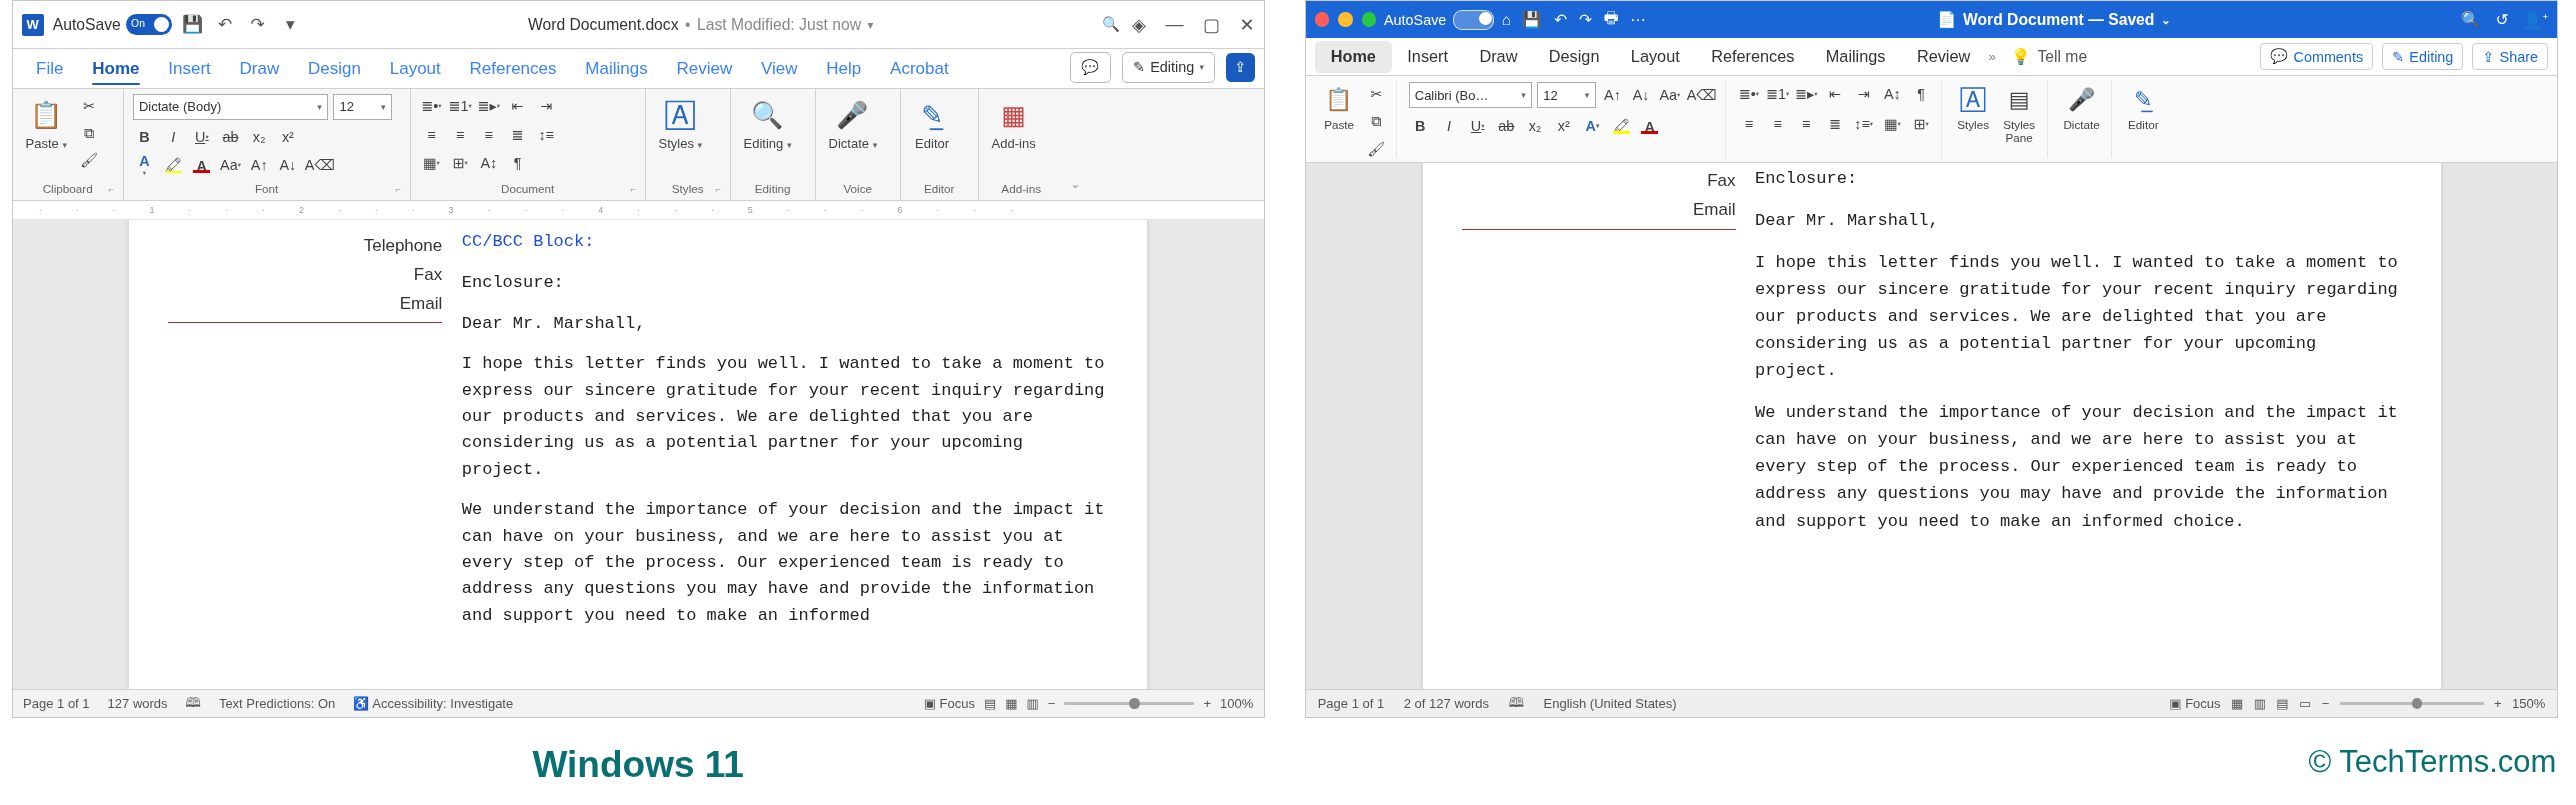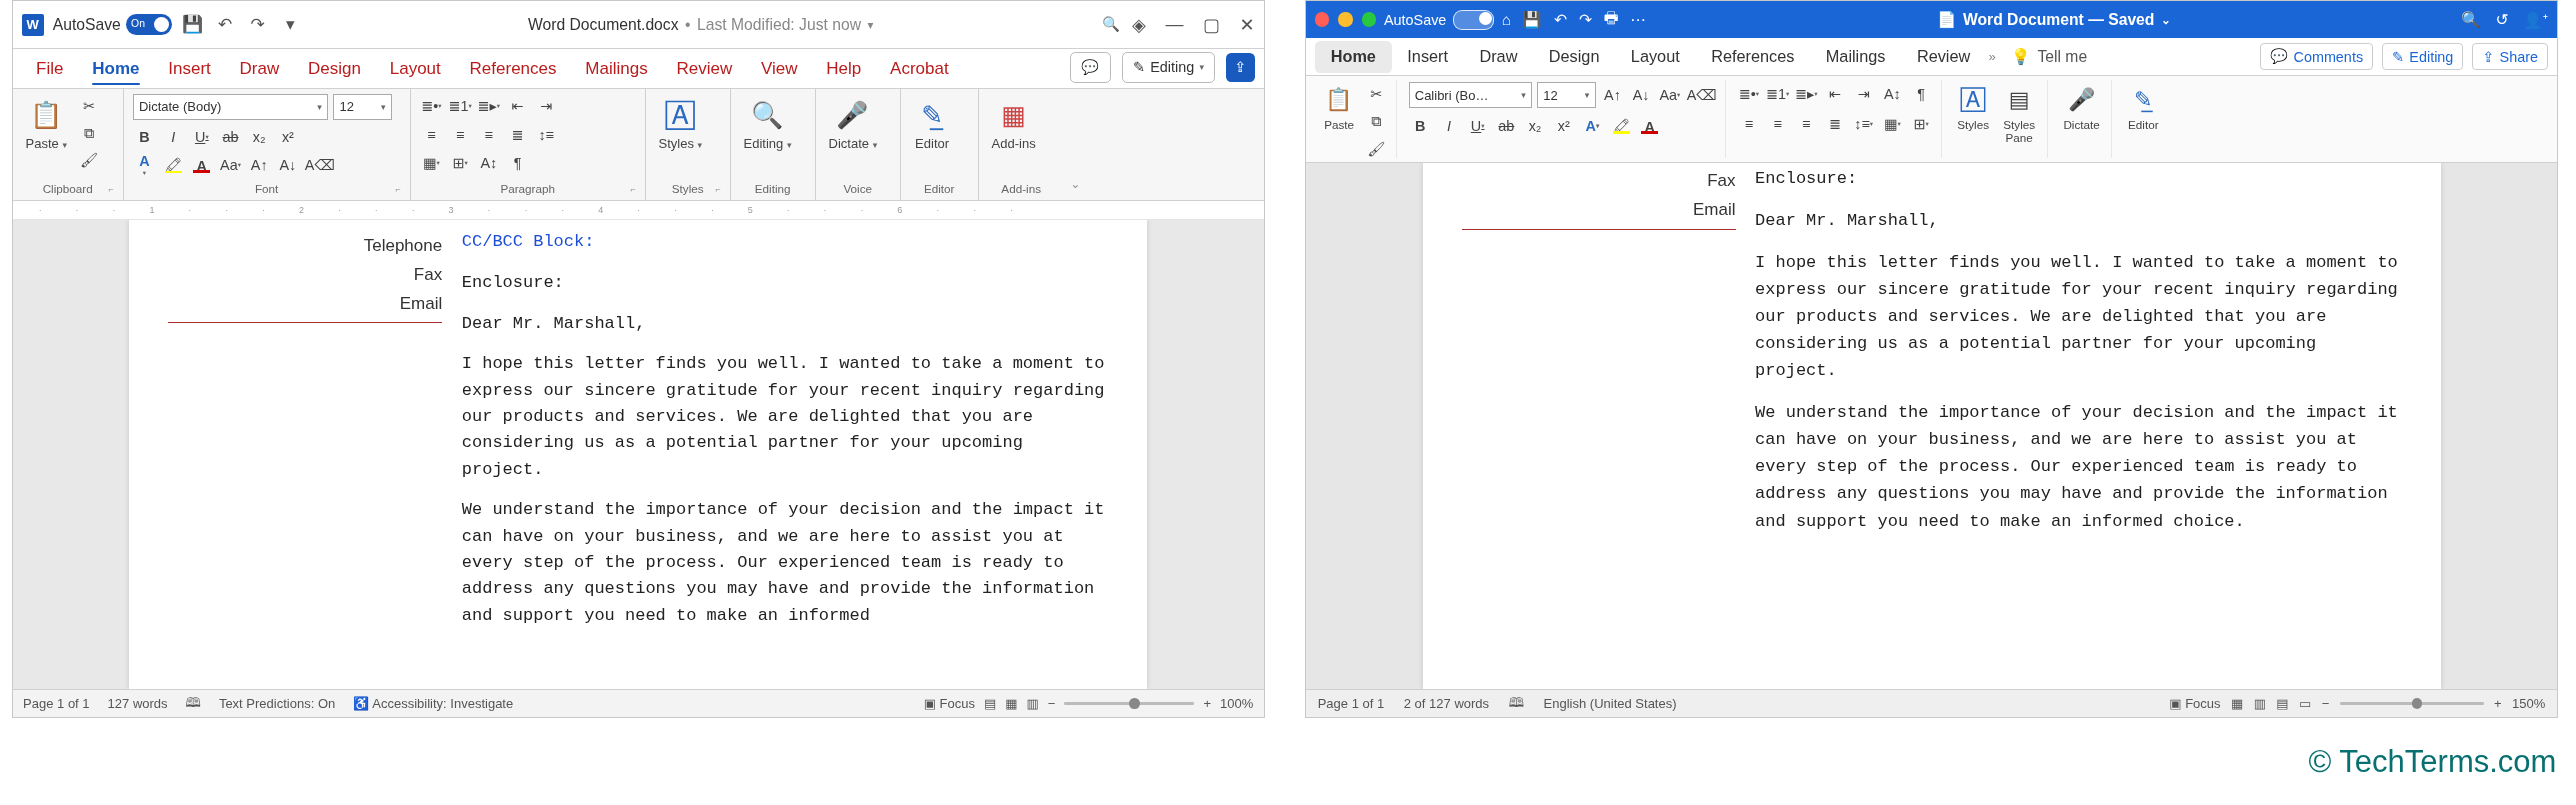--- a/index.html
+++ b/index.html
@@ -29,21 +29,21 @@
   .win .wlogo{width:22px;height:22px;background:var(--win-blue);border-radius:2px;color:#fff;display:flex;align-items:center;justify-content:center;font-weight:700;font-size:13px;}
   .win .autosave{display:flex;align-items:center;gap:5.2px;font-size:15.7px;color:#333;}
   .win .toggle{width:46px;height:21px;border-radius:10.4px;background:var(--win-blue);position:relative;}
   .win .toggle span.knob{position:absolute;right:2.6px;top:2.6px;width:15.7px;height:15.7px;border-radius:50%;background:#fff;}
   .win .toggle span.lbl{position:absolute;left:5.2px;top:3.9px;color:#fff;font-size:10.4px;}
   .qat-btn{width:23.5px;height:23.5px;display:inline-flex;align-items:center;justify-content:center;color:#555;font-size:17px;border-radius:2.6px;}
   .win .title-center{flex:1;display:flex;justify-content:center;align-items:center;gap:6.5px;font-size:15.7px;color:#333;}
   .win .title-center .mid{color:#888;}
   .win .wright{display:flex;align-items:center;gap:19.6px;color:#555;font-size:18px;}
   .win .tabs{height:39px;display:flex;align-items:flex-end;gap:0;padding:0 9px;background:#fff;border-bottom:0.7px solid var(--ribbon-border);}
-  .win .tab{padding:9px 14.4px 9px 14.4px;font-size:17px;color:#b91c1c;position:relative;}
+  .win .tab{padding:9px 14.4px 9px 14.4px;font-size:17px;color:#3b82f6;position:relative;}
   .win .tab.active{color:var(--win-blue);font-weight:600;}
   .win .tab.active::after{content:"";position:absolute;left:18%;right:18%;bottom:2.6px;height:2.6px;background:var(--win-blue);border-radius:1.3px;}
   .win .tabs-right{margin-left:auto;display:flex;align-items:center;gap:10.4px;padding-bottom:5.2px;}
   .pillbtn{height:29px;border:0.7px solid #bbb;border-radius:5.2px;display:flex;align-items:center;padding:0 10.4px;gap:5.2px;font-size:14.4px;color:#333;}
   .share-sq{width:29px;height:29px;border-radius:5.2px;background:var(--win-blue);color:#fff;display:flex;align-items:center;justify-content:center;font-size:14.4px;}
   .win .ribbon{height:111px;background:var(--ribbon-bg);display:flex;border-bottom:0.7px solid var(--ribbon-border);font-size:13px;}
   .rgroup{display:flex;flex-direction:column;border-right:0.7px solid var(--ribbon-border);padding:5.2px 9px 1.3px 9px;box-sizing:border-box;}
   .rgroup .body{flex:1;display:flex;align-items:flex-start;gap:6.5px;}
   .rgroup .lbl{height:17px;text-align:center;font-size:11.7px;color:#666;position:relative;}
   .rgroup .lbl .corner{position:absolute;right:0;top:2.6px;font-size:9px;color:#888;}
@@ -246,21 +246,21 @@
           <span class="minibtn">↕≡</span>
         </div>
         <div class="rowbtns">
           <span class="minibtn">▦<span class="dd" style="font-size:6.5px;">▾</span></span>
           <span class="minibtn">⊞<span class="dd" style="font-size:6.5px;">▾</span></span>
           <span class="minibtn">A↕</span>
           <span class="minibtn">¶</span>
         </div>
       </div>
           </div>
-      <div class="lbl"><span>Paragraph</span><span class="corner">⌐</span></div>
+      <div class="lbl"><span>Document</span><span class="corner">⌐</span></div>
     </div>
 
     <div class="rgroup" style="width:85px;">
       <div class="body">
         <div class="bigbtn">
           <span class="ic" style="color:#2a6ac0;">🄰</span>
           <span class="tx"><span>Styles</span> <span class="dd">▾</span></span>
         </div>
       </div>
       <div class="lbl"><span>Styles</span><span class="corner">⌐</span></div>
@@ -556,16 +556,17 @@
       <span>−</span>
       <span class="zoomtrack">
             <span class="knob"></span>
           </span>
       <span>+</span>
       <span>150%</span>
     </div>
   </div>
 </div>
 
+<div class="caption win">Windows 11</div>
 <div class="credit">© TechTerms.com</div>
 
 </div>
 
 
 </body></html>

